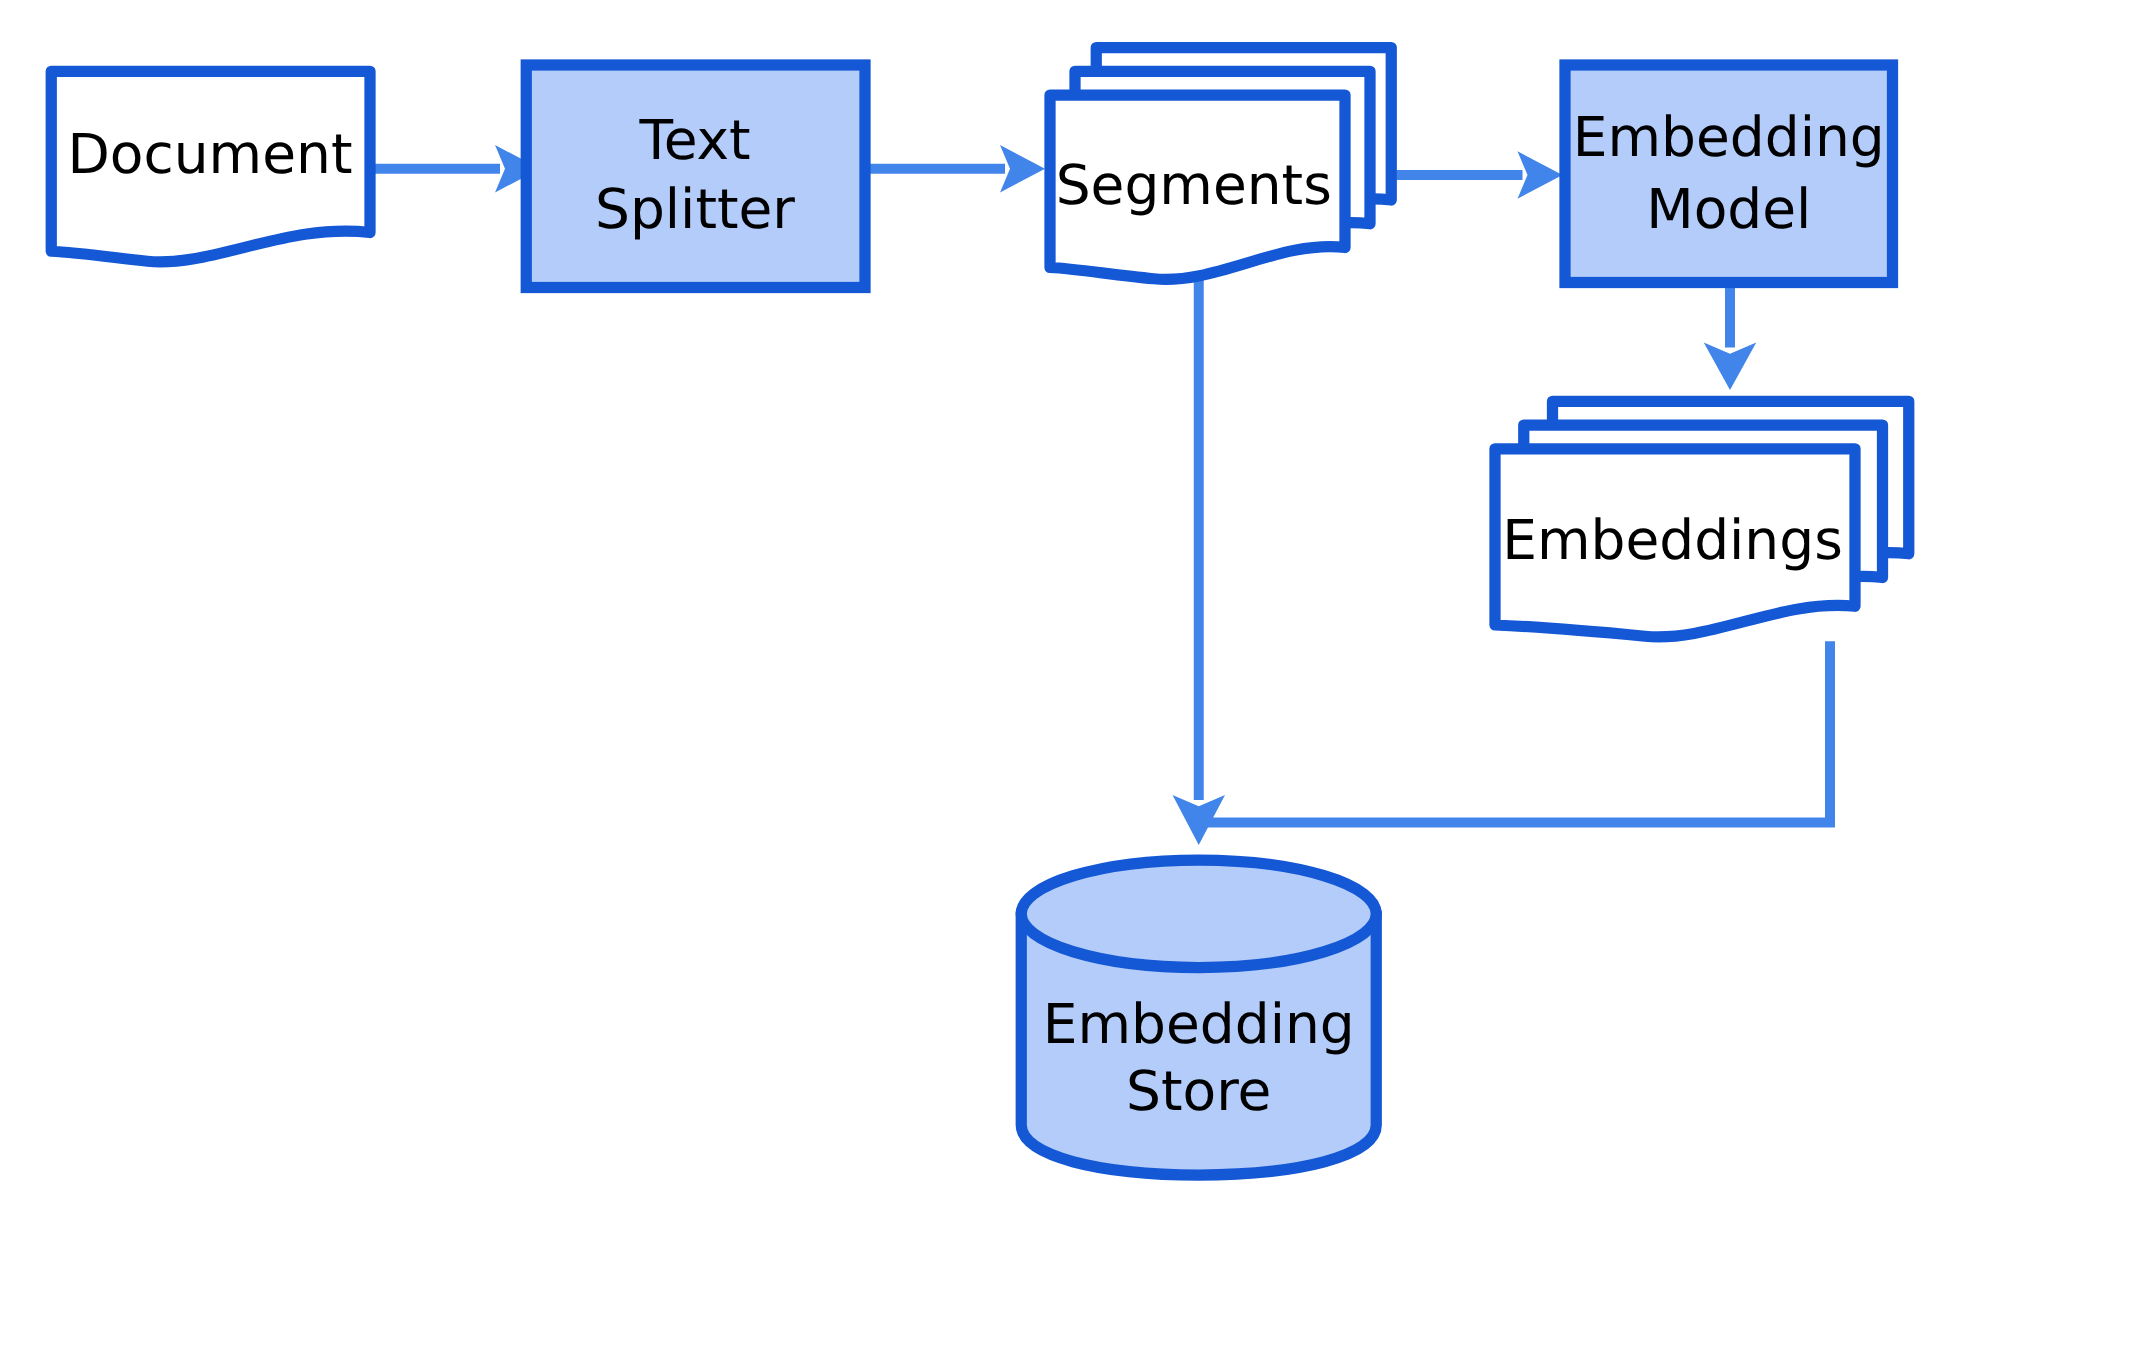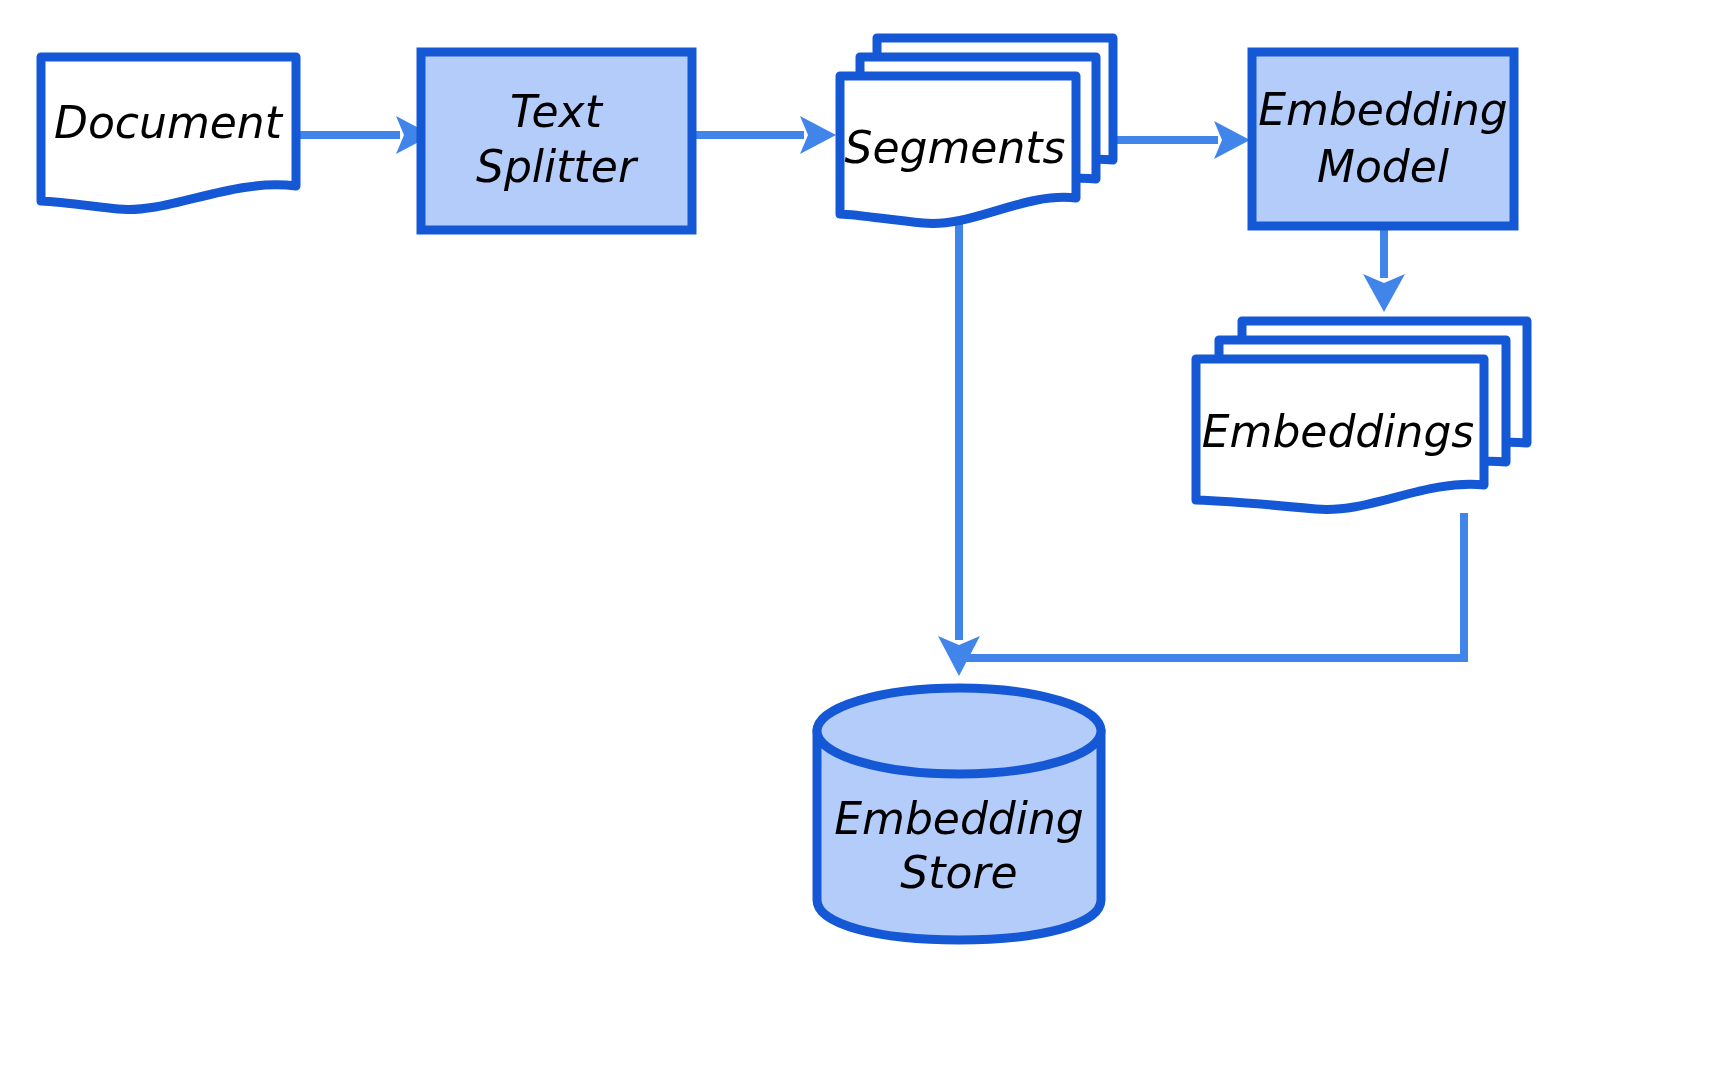--- a/index.html
+++ b/index.html
@@ -11,21 +11,20 @@
     width: 1716px;
     height: 1089px;
     overflow: hidden;
     font-family: "DejaVu Sans", sans-serif;
   }
   #diagram-root {
     position: relative;
     width: 1716px;
     height: 972px;
     background: #ffffff;
-    font-style: italic;
   }
   svg#flow-svg {
     display: block;
     width: 1716px;
     height: 1089px;
   }
   .node-label {
     font-family: "DejaVu Sans", sans-serif;
     font-size: 44px;
     fill: #000000;

